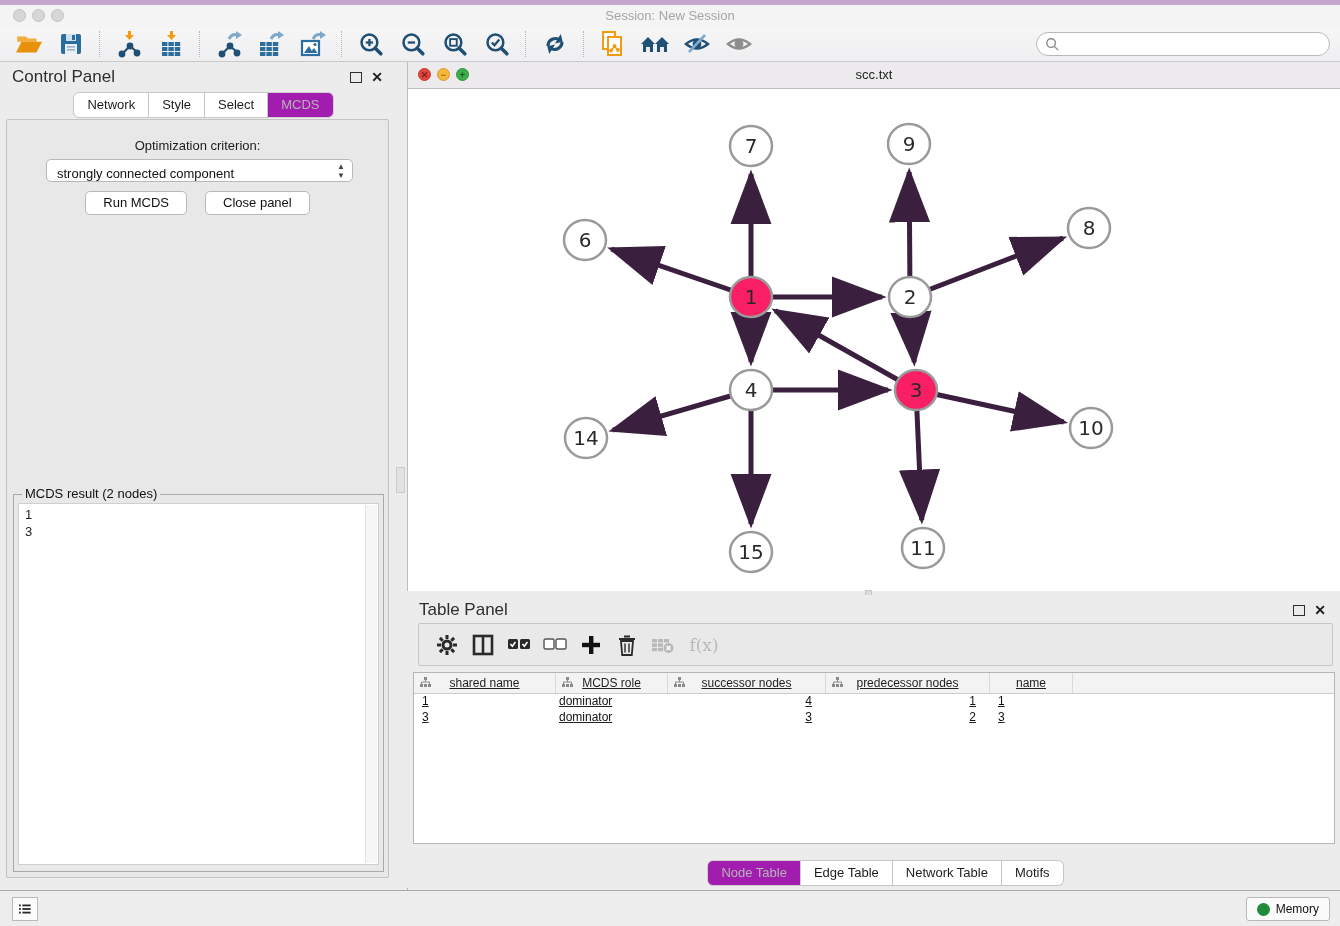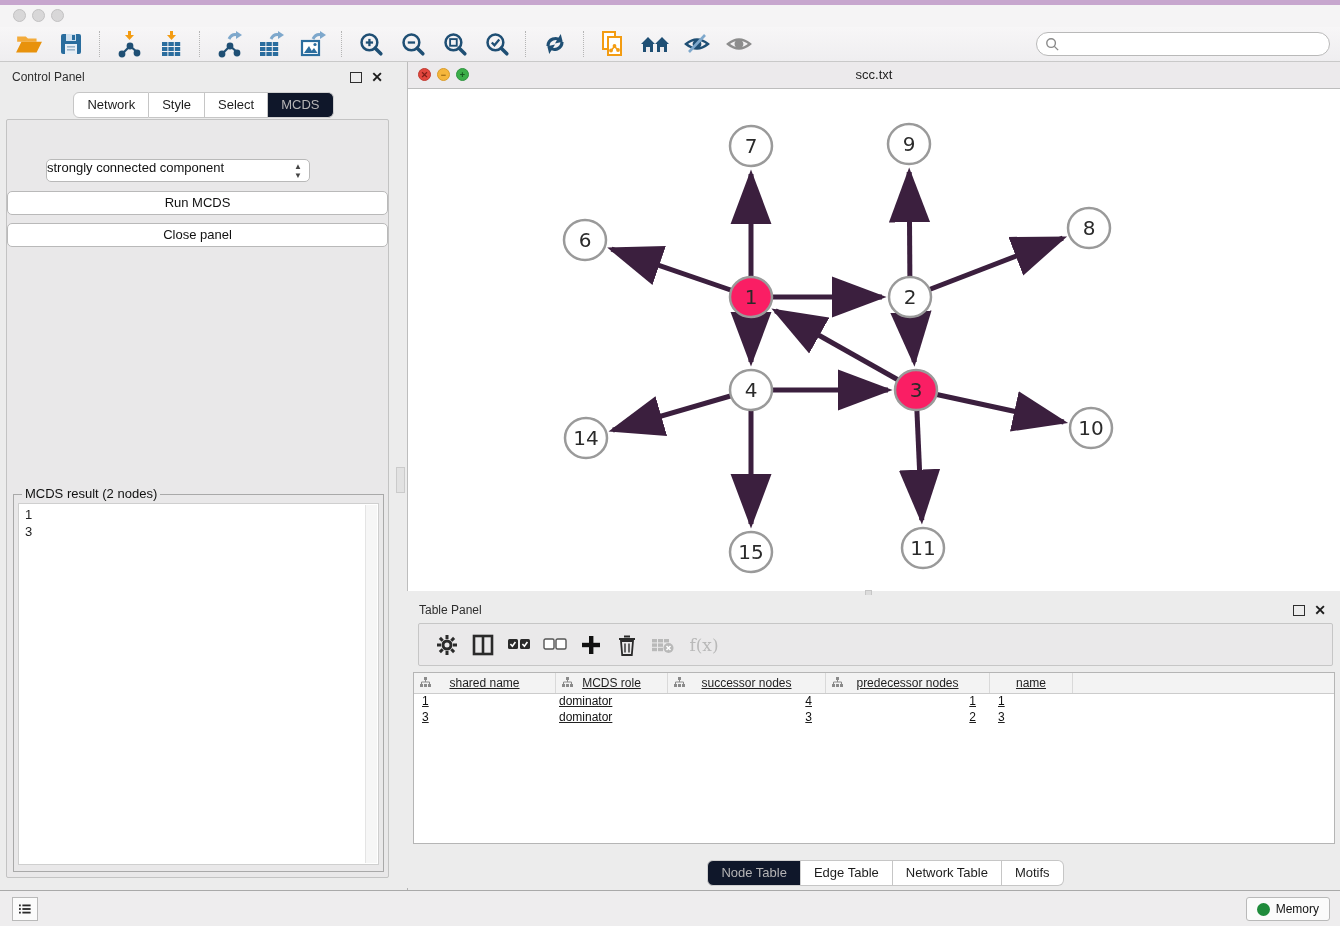--- a/index.html
+++ b/index.html
@@ -20,33 +20,33 @@
   #toolbar{left:0;top:27px;width:1340px;height:35px;background:linear-gradient(#f7f6f7,#efeef0);
     border-bottom:1px solid #c9c9c9;display:flex;align-items:center;padding-left:8px;box-sizing:border-box;}
   .tbtn{width:36px;height:30px;border:none;background:transparent;display:flex;align-items:center;justify-content:center;padding:0;margin:0 3px;}
   .tsep{width:1px;height:26px;border-left:1px dotted #b5b5b5;margin:0 7px;}
   #search-wrap{position:absolute;right:10px;top:32px;width:294px;height:24px;background:#fff;border:1px solid #b9b9b9;border-radius:12px;display:flex;align-items:center;padding-left:8px;box-sizing:border-box;}
   #search-input{border:none;outline:none;flex:1;height:18px;font-size:12px;background:transparent;margin-left:4px;}
 
   
   #control-panel{left:0;top:62px;width:395px;height:828px;background:#ececec;}
   .panel-head{height:30px;display:flex;align-items:center;padding:0 12px;}
-  .panel-title{font-size:12px;color:#2e2e2e;flex:1;}
+  .panel-title{font-size:17px;color:#2e2e2e;flex:1;}
   .float-icon{width:10px;height:9px;border:1.6px solid #2e2e2e;display:inline-block;margin-right:9px;}
   .close-x{font-size:14px;font-weight:bold;color:#1c1c1c;line-height:10px;}
   .seg-tabs{display:flex;justify-content:center;position:relative;z-index:2;padding-left:12px;}
   .seg-tab{font-size:13px;padding:4px 13px 5px 13px;background:#fff;border:1px solid #c6c6c6;border-left-width:0;color:#1d1d1d;}
   .seg-tab:first-child{border-left-width:1px;border-top-left-radius:6px;border-bottom-left-radius:6px;}
   .seg-tab:last-child{border-top-right-radius:6px;border-bottom-right-radius:6px;}
-  .seg-tab.selected{background:#0f172a;color:#b5b4b5;border-color:#cfcfcf;}
+  .seg-tab.selected{background:#a21caf;color:#b5b4b5;border-color:#cfcfcf;}
   #cp-content{position:absolute;left:6px;top:57px;width:383px;height:759px;background:#e9e8e9;border:1px solid #c3c3c3;border-radius:2px;box-sizing:border-box;}
   #opt-label{margin-top:18px;text-align:center;font-size:13px;color:#1d1d1d;}
-  #opt-select{position:absolute;left:39px;top:39px;width:264px;height:23px;background:#fff;border:1px solid #b9b9b9;border-radius:5px;display:flex;align-items:flex-start;box-sizing:border-box;font-size:13px;color:#111;}
+  #opt-select{position:absolute;left:39px;top:39px;width:307px;height:23px;background:#fff;border:1px solid #b9b9b9;border-radius:5px;display:flex;align-items:flex-end;padding-left:10px;box-sizing:border-box;font-size:13px;color:#111;}
   #opt-select .stepper{position:absolute;right:7px;top:2px;font-size:8px;line-height:9px;color:#444;text-align:center;}
-  .btn-row{position:absolute;left:0;top:71px;width:100%;display:flex;justify-content:center;gap:8px;flex-direction:column;}
+  .btn-row{position:absolute;left:0;top:71px;width:100%;display:flex;justify-content:center;gap:18px;}
   .mac-btn{font-size:13px;color:#111;background:#fff;border:1px solid #b9b9b9;border-radius:5px;padding:3px 17px 4px 17px;}
   #result-box{position:absolute;left:6px;top:374px;width:371px;height:378px;border:1px solid #a9a9a9;background:#e9e8e9;box-sizing:border-box;}
   #result-legend{position:absolute;left:8px;top:-9px;background:#e9e8e9;padding:0 3px;font-size:13px;color:#111;}
   #result-text{position:absolute;left:4px;top:8px;right:4px;bottom:6px;background:#fff;border:1px solid #cfcfcf;font-size:13px;line-height:17px;padding:2px 6px;box-sizing:border-box;}
   #result-scroll{position:absolute;right:1px;top:1px;width:11px;bottom:1px;background:#f6f6f6;border-left:1px solid #e4e4e4;}
 
   
   #v-splitter{left:395px;top:62px;width:12px;height:828px;background:#ececec;border-right:1px solid #b2b2b2;}
   #v-handle{position:absolute;left:1px;top:405px;width:9px;height:26px;background:#e2e2e2;border:1px solid #cbcbcb;box-sizing:border-box;}
   #h-divider{left:407px;top:591px;width:933px;height:4px;background:#ececec;}
@@ -81,20 +81,21 @@
   #memory-dot{width:13px;height:13px;border-radius:50%;background:#1f8b3b;}
 </style>
 </head>
 <body>
 
 <div id="titlebar" class="abs">
   <div class="purple-strip"></div>
   <span class="tl-dot" style="left:13px"></span>
   <span class="tl-dot" style="left:32px"></span>
   <span class="tl-dot" style="left:51px"></span>
+  <div id="win-title">Session: New Session</div>
 </div>
 
 <div id="toolbar" class="abs">
   <button class="tbtn">
     <svg width="28" height="26" viewBox="0 0 26 24">
       <path d="M2 5h8l2 2h8v3H2z" fill="#f3ab3b"></path>
         <path d="M6 10h19l-5 10H1z" fill="#e8920c"></path>
     </svg>
   </button>
   <button class="tbtn">
@@ -268,20 +269,21 @@
     <span class="float-icon"></span>
     <span class="close-x">✕</span>
   </div>
   <div class="seg-tabs">
     <span class="seg-tab">Network</span>
     <span class="seg-tab">Style</span>
     <span class="seg-tab">Select</span>
     <span class="seg-tab selected">MCDS</span>
   </div>
   <div id="cp-content">
+    <div id="opt-label">Optimization criterion:</div>
     <div id="opt-select">
       <span>strongly connected component</span>
       <span class="stepper">▲<br>▼</span>
     </div>
     <div class="btn-row">
       <button class="mac-btn">Run MCDS</button>
       <button class="mac-btn">Close panel</button>
     </div>
     <div id="result-box">
       <span id="result-legend">MCDS result (2 nodes)</span>

